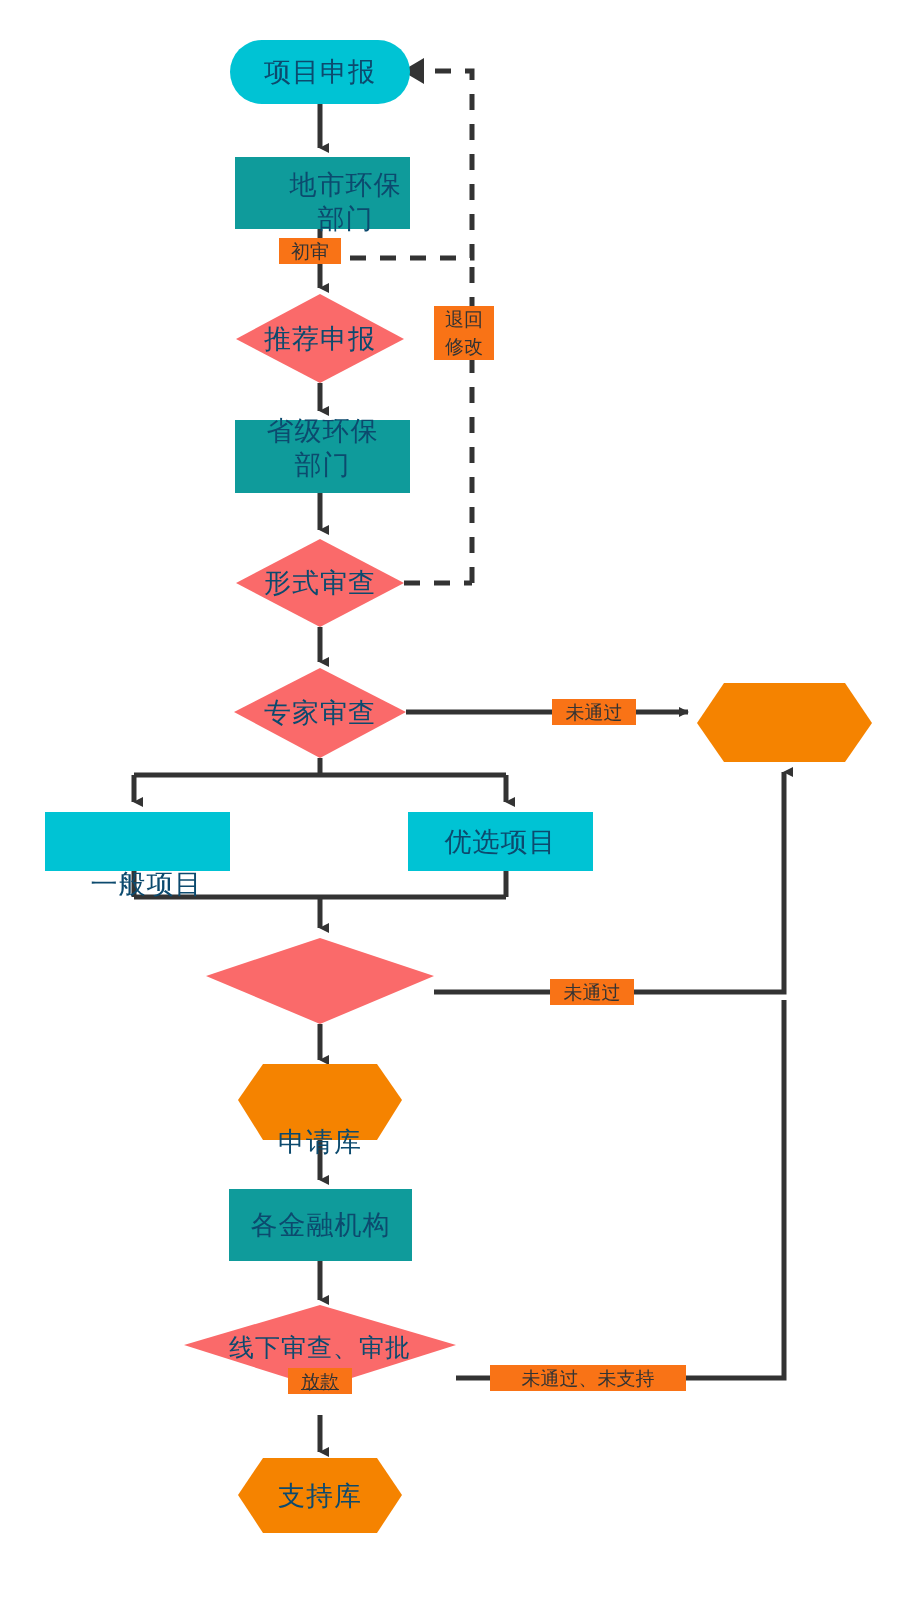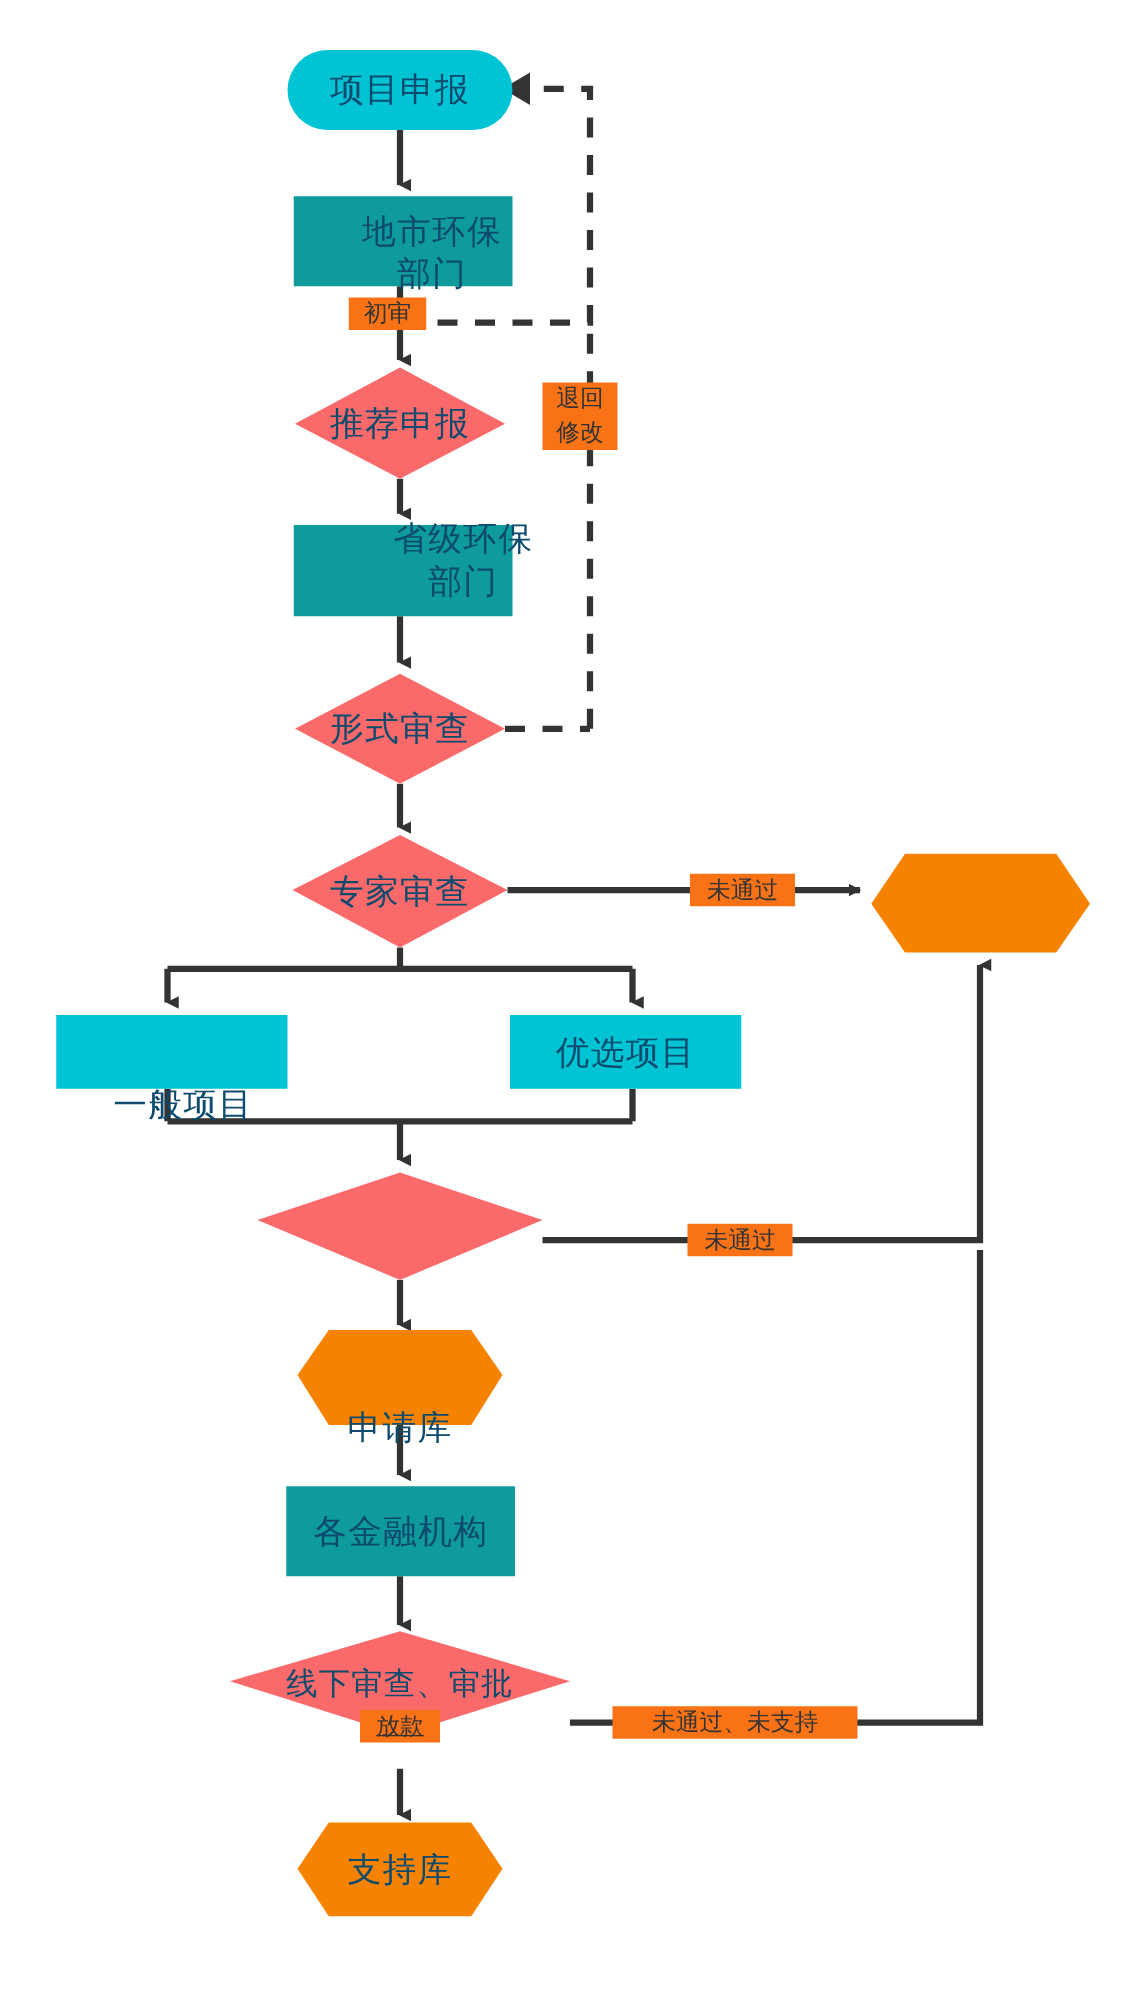--- a/index.html
+++ b/index.html
@@ -127,21 +127,21 @@
     <polygon points="238,1495 263,1458 377,1458 402,1495 377,1533 263,1533" fill="#f58300"></polygon>
   </svg>
 
   <div class="nodeLabel" style="left:230px;top:40px;width:180px;height:64px;">项目申报</div>
 
   <div class="nodeLabel" style="left:235px;top:174px;width:175px;height:56px;margin-left:23px;">地市环保
 部门</div>
 
   <div class="nodeLabel" style="left:236px;top:295px;width:168px;height:88px;">推荐申报</div>
 
-  <div class="nodeLabel" style="left:235px;top:420px;width:175px;height:55px;padding-left:48px;">省级环保
+  <div class="nodeLabel" style="left:235px;top:420px;width:175px;height:55px;">省级环保
 部门</div>
 
   <div class="nodeLabel" style="left:236px;top:539px;width:168px;height:88px;">形式审查</div>
 
   <div class="nodeLabel" style="left:234px;top:668px;width:172px;height:90px;">专家审查</div>
 
 
   <div class="nodeLabel" style="left:45px;top:812px;width:203px;height:59px;margin-top:42px;">一般项目</div>
 
   <div class="nodeLabel" style="left:408px;top:812px;width:185px;height:59px;">优选项目</div>

